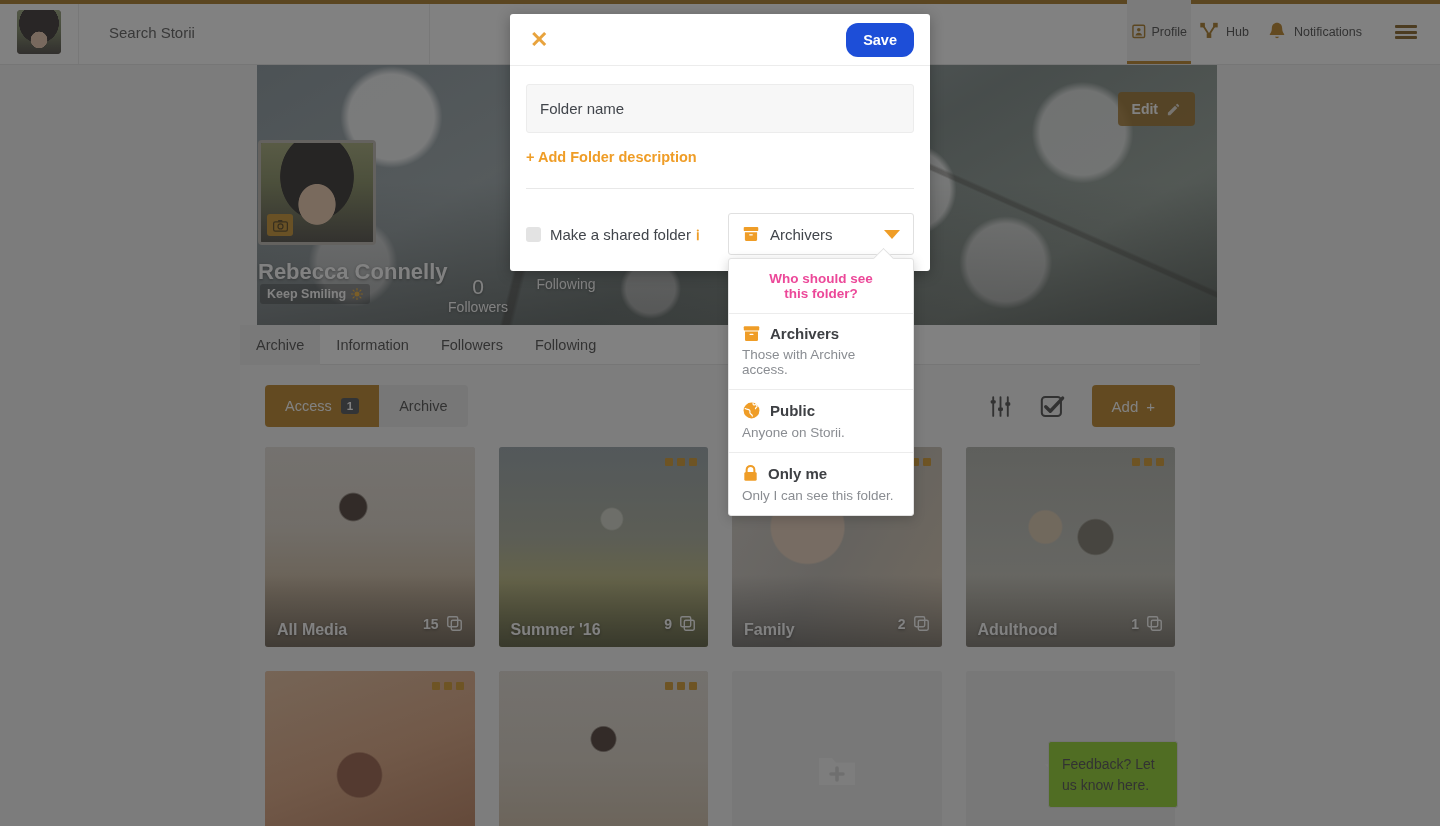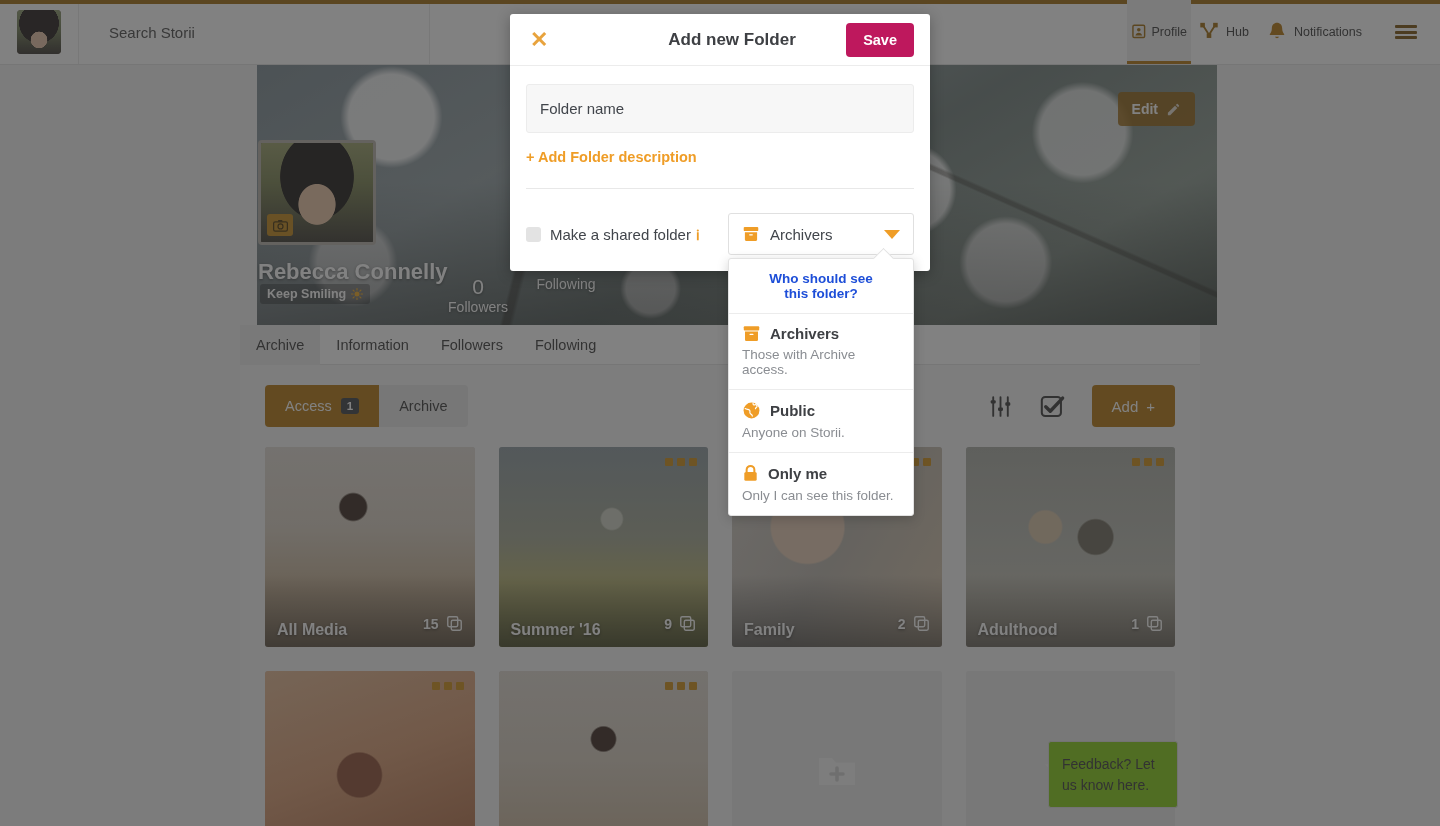--- a/index.html
+++ b/index.html
@@ -166,21 +166,21 @@
 
   
   .overlay { position:absolute; inset:0; background:rgba(45,45,45,.60); }
   .modal {
     position:absolute; left:510px; top:14px; width:420px; background:#ffffff;
     border-radius:3px; box-shadow:0 3px 14px rgba(0,0,0,.28); overflow:visible;
   }
   .modal-head { height:52px; display:flex; align-items:center; padding:0 0 0 20px; border-bottom:1px solid #ececec; position:relative; }
   .modal-close { color:#e8a33d; font-size:22px; line-height:1; cursor:pointer; font-weight:bold; width:26px; }
   .modal-title { flex:1; text-align:center; font-size:17px; font-weight:bold; color:#3e4044; margin-left:-22px; }
-  .save-btn { position:absolute; right:16px; top:9px; background:#be185d; color:#fff; border:none; border-radius:4px;
+  .save-btn { position:absolute; right:16px; top:9px; background:#1d4ed8; color:#fff; border:none; border-radius:12px;
       padding:9px 17px; font-size:14.5px; font-weight:bold; cursor:pointer; font-family:"Liberation Sans", sans-serif; }
   .modal-body { padding:18px 16px 16px 16px; }
   .fname-input { width:100%; height:49px; background:#f7f7f7; border:1px solid #ececec; border-radius:3px;
       padding:0 13px; font-size:15px; color:#41454b; outline:none; font-family:"Liberation Sans", sans-serif; }
   .fname-input::placeholder { color:#41454b; }
   .add-desc { color:#ef9d27; font-size:14.5px; font-weight:bold; margin-top:16px; display:inline-block; cursor:pointer; }
   .divider { height:1px; background:#e8e8e8; margin:22px 0 0 0; }
   .share-row { display:flex; align-items:center; margin-top:24px; }
   .chk { width:15px; height:15px; background:#e3e3e3; border-radius:3px; margin-right:9px; cursor:pointer; flex:0 0 auto;}
   .share-label { font-size:15px; color:#41454b; }
@@ -190,21 +190,21 @@
   .visib .vlabel { font-size:15px; color:#41454b; }
   .caret { margin-left:auto; width:0; height:0; border-left:8px solid transparent; border-right:8px solid transparent; border-top:9px solid #ef9d27; }
 
   
   .dropdown {
     position:absolute; left:728px; top:258px; width:186px; background:#fff;
     border:1px solid #e2e2e2; border-radius:3px; box-shadow:0 3px 12px rgba(0,0,0,.18);
   }
   .dd-arrow { position:absolute; top:-8px; right:22px; width:15px; height:15px; background:#fff;
      border-left:1px solid #e2e2e2; border-top:1px solid #e2e2e2; transform:rotate(45deg); }
-  .dd-head { font-size:13.5px; color:#1d4ed8; padding:12px 31px; border-bottom:1px solid #ececec; text-align:center; font-weight:bold; }
+  .dd-head { font-size:13.5px; color:#ec4899; padding:12px 31px; border-bottom:1px solid #ececec; text-align:center; font-weight:bold; }
   .dd-item { padding:11px 13px 12px 13px; border-bottom:1px solid #ececec; cursor:pointer; }
   .dd-item:last-child { border-bottom:none; }
   .dd-row { display:flex; align-items:center; gap:9px; }
   .dd-title { font-size:15px; font-weight:bold; color:#3e4044; }
   .dd-sub { font-size:13.5px; color:#8a8d92; margin-top:5px; }
 </style>
 </head>
 <body>
 
 <div id="root">
@@ -451,21 +451,20 @@
         <span>Feedback? Let us know here.</span>
       </div>
     </div>
   </div>
 
   <div class="overlay"></div>
 
   <div class="modal">
     <div class="modal-head">
       <span class="modal-close">✕</span>
-      <div class="modal-title">Add new Folder</div>
       <button class="save-btn">Save</button>
     </div>
     <div class="modal-body">
       <input class="fname-input" value="" placeholder="Folder name" style="">
       <span class="add-desc">+ Add Folder description</span>
       <div class="divider"></div>
       <div class="share-row">
         <span class="chk"></span>
         <span class="share-label">Make a shared folder</span>
         <span class="info-i">ℹ</span>

